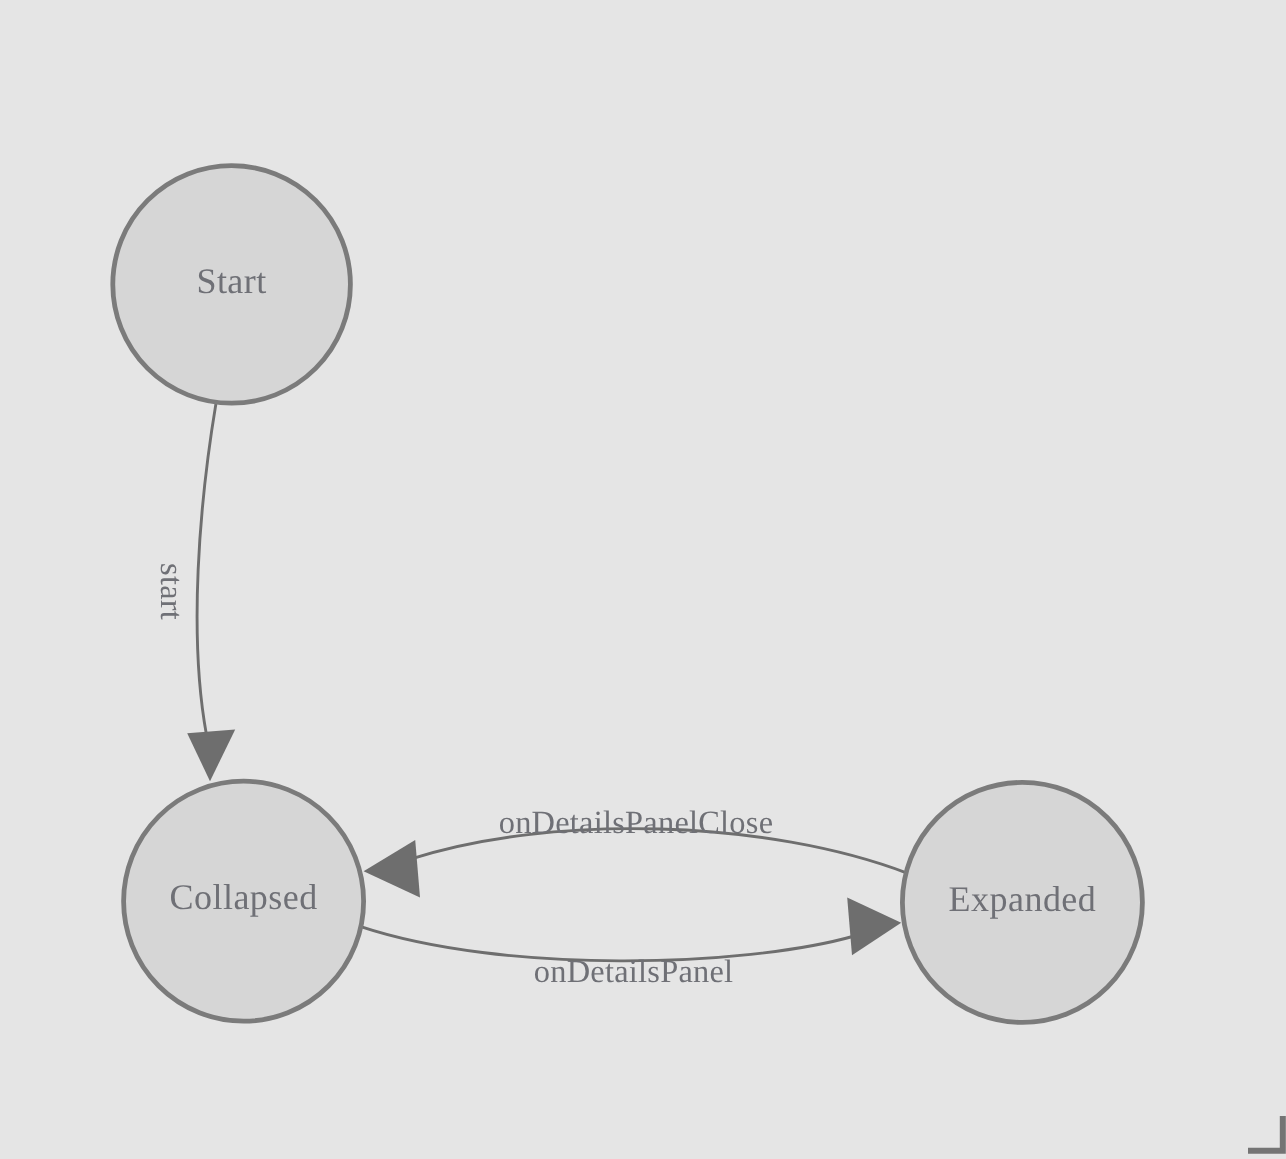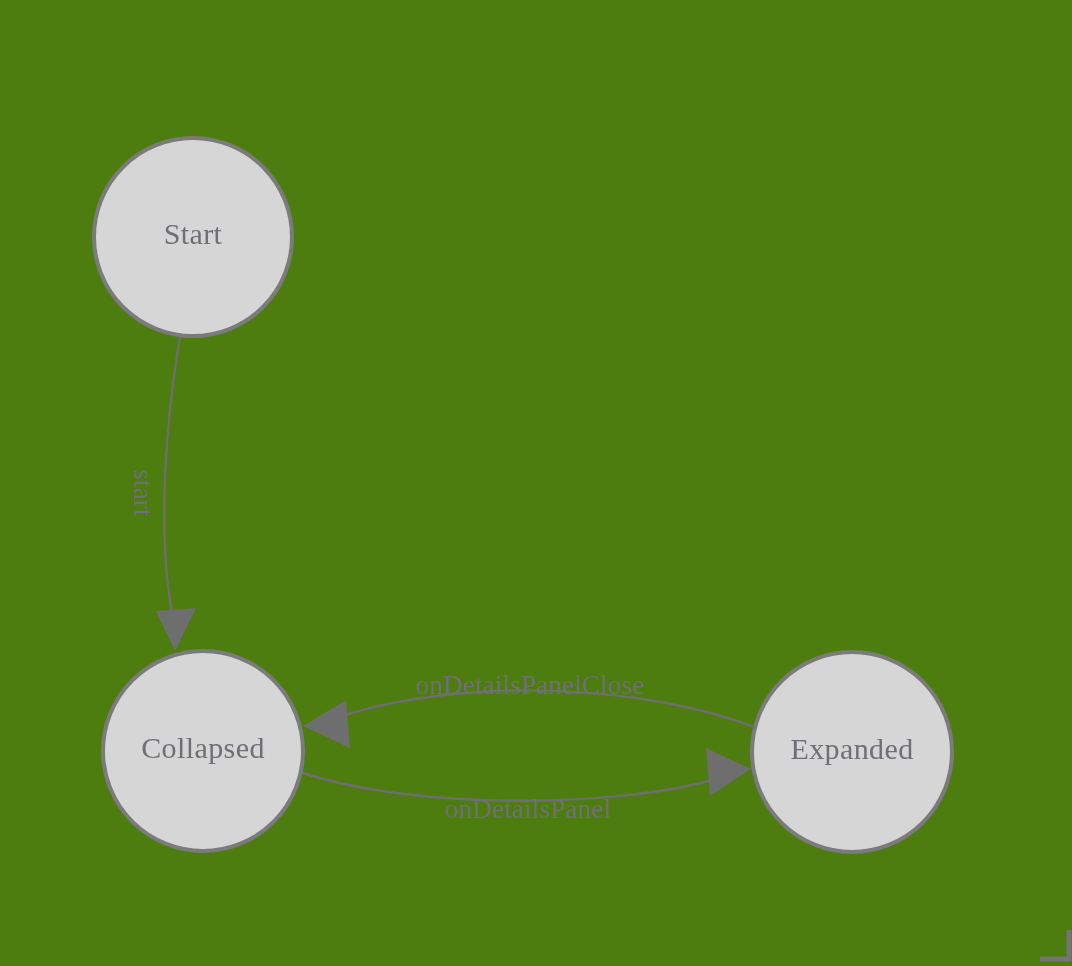--- a/index.html
+++ b/index.html
@@ -59,21 +59,21 @@
   }
   .corner-bracket {
     fill: none;
     stroke: #747474;
     stroke-width: 5;
   }
 </style>
 </head>
 <body>
 
-<div id="canvas" style="background: #4d7c0f;">
+<div id="canvas" style="background: #e5e5e5;">
 
   <svg id="graph" viewBox="0 0 1072 966" xmlns="http://www.w3.org/2000/svg">
 
     <g>
 
       <g>
         <path class="edge-path" d="M 180,336 C 166,420 157,530 172,612" stroke="#6e6e6e"></path>
         <polygon class="arrow-head" points="175,651 156,611 196,608" fill="#6e6e6e"></polygon>
       </g>
 

